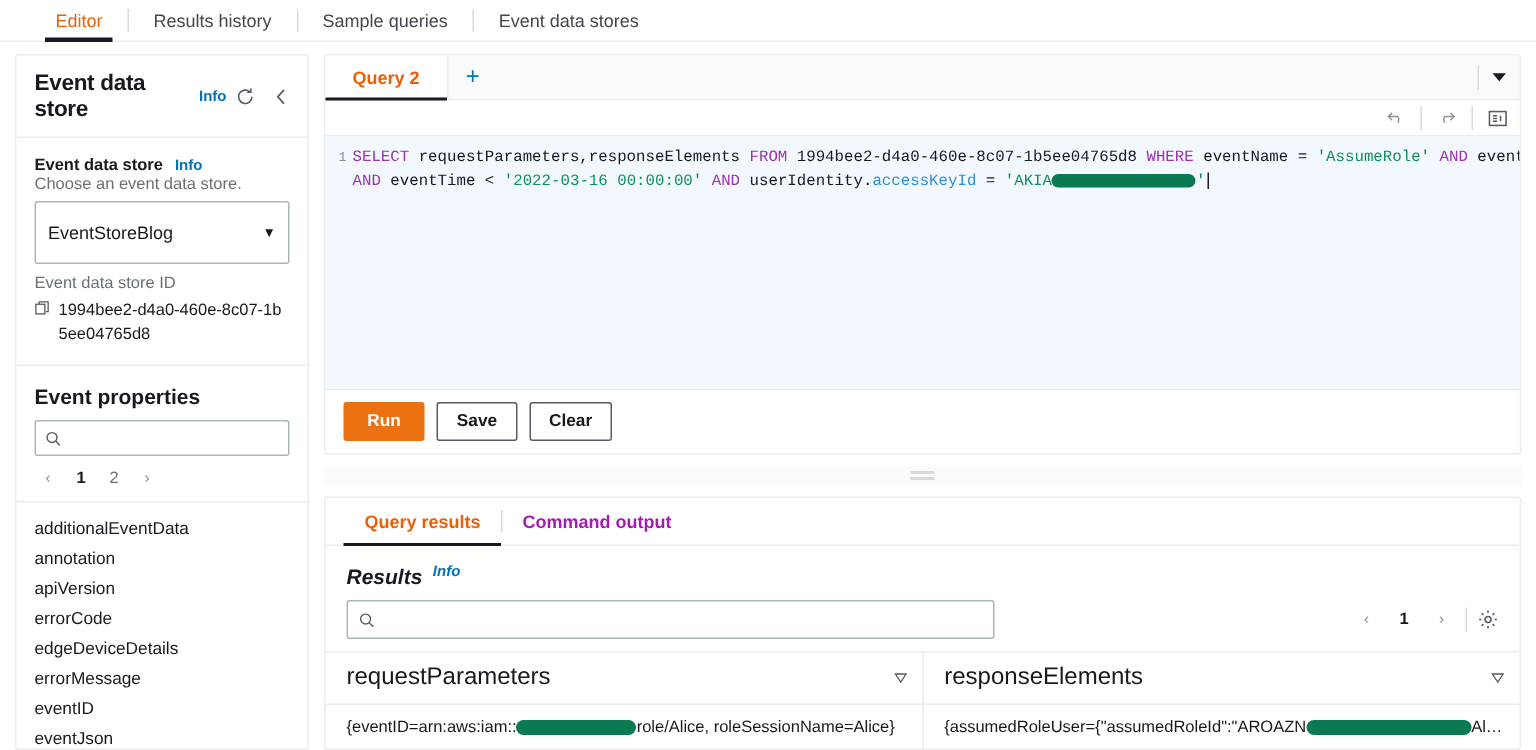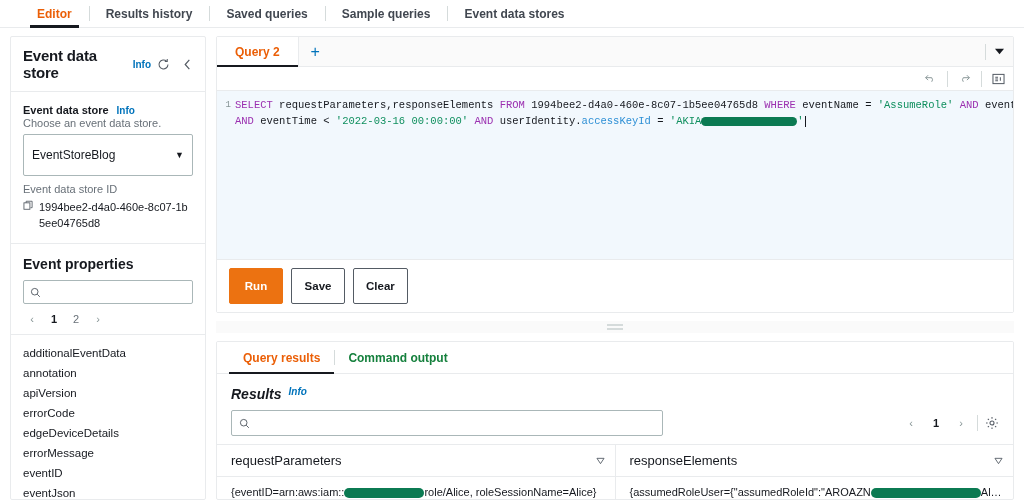--- a/index.html
+++ b/index.html
@@ -19,21 +19,21 @@
     display: flex;
     align-items: stretch;
     border-bottom: 1px solid #e9ebed;
     background: #fff;
     padding-left: 20px;
   }
   .topnav-item {
     display: flex; align-items: center;
     padding: 0 17px;
     font-size: 12px;
-    font-weight: bold;
+    font-weight: normal;
     color: #414750;
     position: relative;
     cursor: pointer;
     white-space: nowrap;
   }
   .topnav-item + .topnav-item::before {
     content: "";
     position: absolute; left: 0; top: 6px; bottom: 6px;
     width: 1px; background: #d5dbdb;
   }
@@ -211,21 +211,21 @@
   }
   .code-filler { height: 130px; background: #f2f8fd; }
 
   .action-bar {
     display: flex; align-items: center; gap: 8px;
     padding: 8px 12px;
     background: #fff;
     border-top: 1px solid #e9ebed;
   }
   .btn {
-    height: 36px; min-width: 54px;
+    height: 26px; min-width: 54px;
     border-radius: 2px;
     display: flex; align-items: center; justify-content: center;
     font-size: 11.5px; font-weight: bold;
     padding: 0 12px;
     cursor: pointer;
   }
   .btn-primary { background: #ec7211; color: #fff; border: 1px solid #ec7211; }
   .btn-normal { background: #fff; color: #16191f; border: 1px solid #545b64; }
 
   .splitter {
@@ -243,21 +243,21 @@
   .rtabs {
     display: flex; align-items: stretch; height: 32px;
     border-bottom: 1px solid #e9ebed;
     padding-left: 12px;
     background: #fff;
   }
   .rtab {
     display: flex; align-items: center;
     padding: 0 14px;
     font-size: 12px; font-weight: bold;
-    color: #15803d;
+    color: #a21caf;
     position: relative; cursor: pointer;
   }
   .rtab.active { color: #eb5f07; }
   .rtab.active::after {
     content: ""; position: absolute; left: 0; right: 0; bottom: -1px;
     height: 2px; background: #16191f;
   }
   .rtab + .rtab::before {
     content: ""; position: absolute; left: 0; top: 8px; bottom: 8px;
     width: 1px; background: #d5dbdb;
@@ -287,21 +287,21 @@
   }
   .res-right { margin-left: auto; display: flex; align-items: center; gap: 7px; }
 
   table.results {
     width: 100%;
     border-collapse: collapse;
     table-layout: fixed;
   }
   table.results th {
     text-align: left;
-    font-size: 13px;
+    font-size: 16px;
     font-weight: normal;
     color: #16191f;
     padding: 8px 10px 8px 14px;
     border-top: 1px solid #e9ebed;
     border-bottom: 1px solid #e9ebed;
     background: #fff;
   }
   table.results th:first-child { border-right: 1px solid #e9ebed; }
   table.results td {
     font-size: 11px;
@@ -323,23 +323,20 @@
 </style>
 </head>
 <body>
 
 <div class="topnav">
   <div class="topnav-item active">
     <span>Editor</span>
   </div>
   <div class="topnav-item">
     <span>Results history</span>
-  </div>
-  <div class="topnav-item">
-    <span>Saved queries</span>
   </div>
   <div class="topnav-item">
     <span>Sample queries</span>
   </div>
   <div class="topnav-item">
     <span>Event data stores</span>
   </div>
 </div>
 
 <div class="body">

